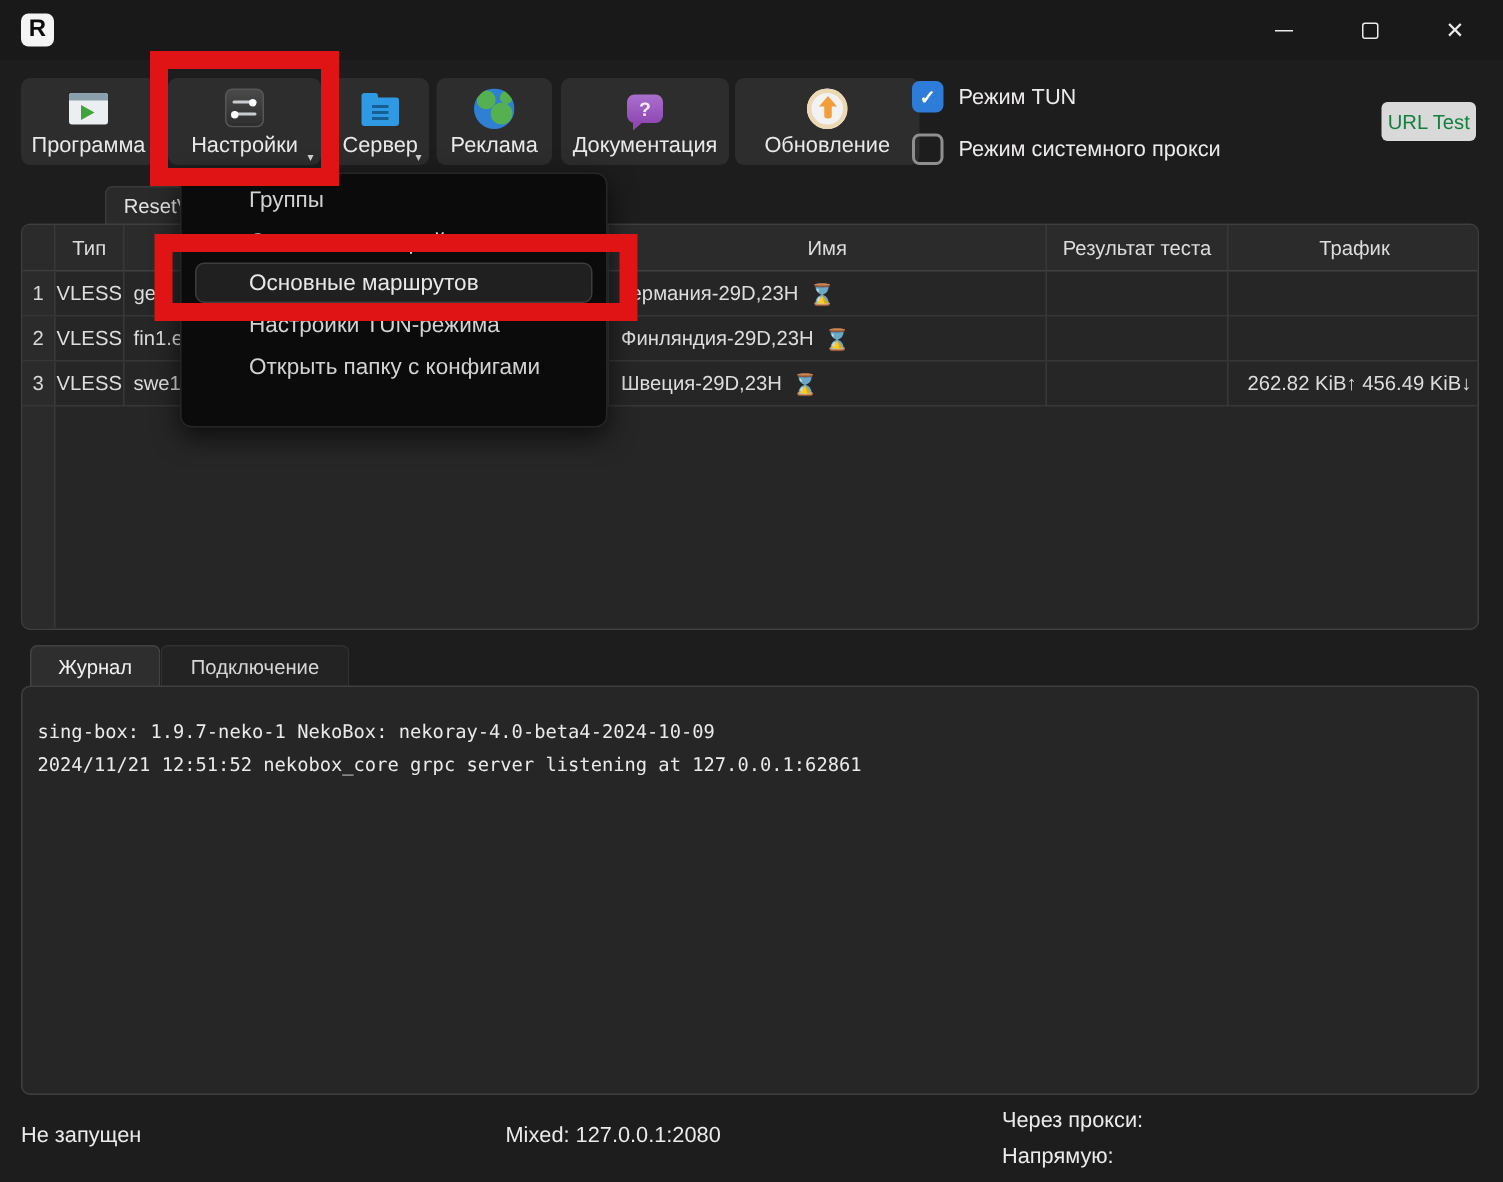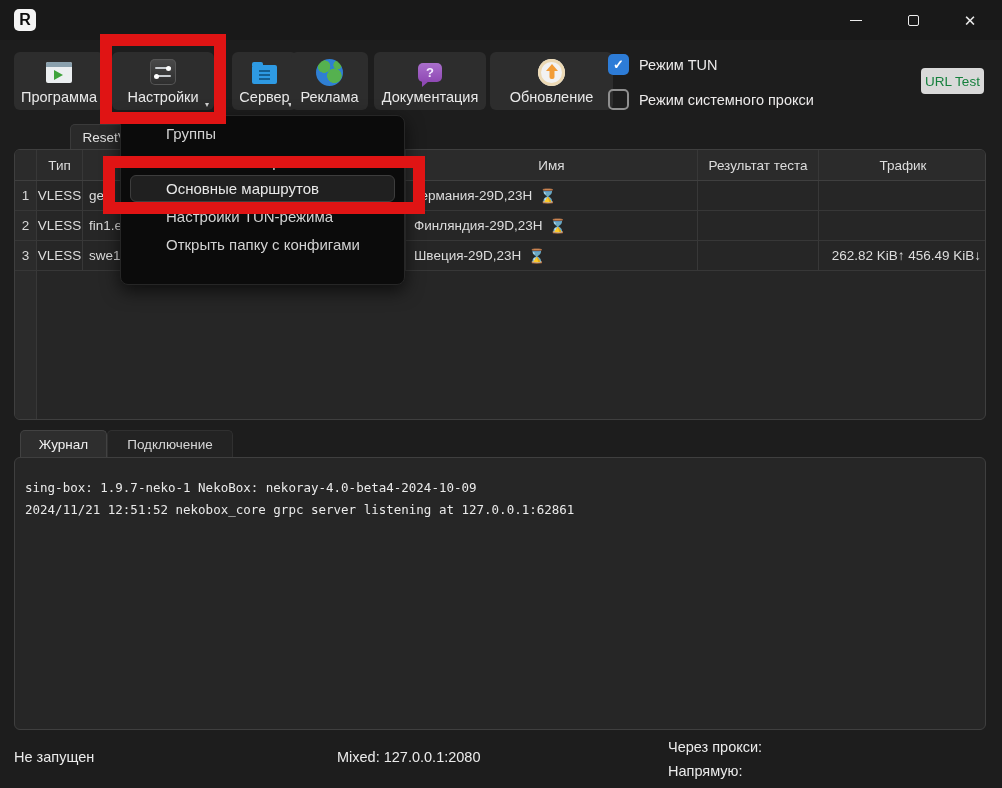--- a/index.html
+++ b/index.html
@@ -21,21 +21,21 @@
 
   
   .tb-btn { position:absolute; top:52px; height:58px; background:#2d2d2d; border-radius:6px;
             display:flex; flex-direction:column; align-items:center; justify-content:flex-end;
             padding-bottom:5px; font-size:14.5px; color:#e9e9e9; overflow:hidden; }
   .tb-ico { position:absolute; top:6px; left:50%; transform:translateX(-50%); width:28px; height:28px;
             display:flex; align-items:center; justify-content:center; }
   .caret { position:absolute; right:5px; bottom:1px; font-size:8px; color:#cfcfcf; }
   #btn-programma { left:14px;  width:90px; }
   #btn-nastroyki { left:112px; width:102px; }
-  #btn-server    { left:232px; width:65px; }
+  #btn-server    { left:221px; width:65px; }
   #btn-reklama   { left:291px; width:77px;text-align:right; }
   #btn-docs      { left:374px; width:112px; }
   #btn-update    { left:490px; width:123px; }
 
   
   .ic-window { width:26px; height:21px; background:#eceff1; border-radius:2px; position:relative; }
   .ic-window::before { content:""; position:absolute; left:0; top:0; width:100%; height:5px;
                        background:#8aa0ad; border-radius:2px 2px 0 0; }
   .ic-window::after { content:""; position:absolute; left:8px; top:8px;
                       border-left:9px solid #3fa33c; border-top:5px solid transparent; border-bottom:5px solid transparent; }

